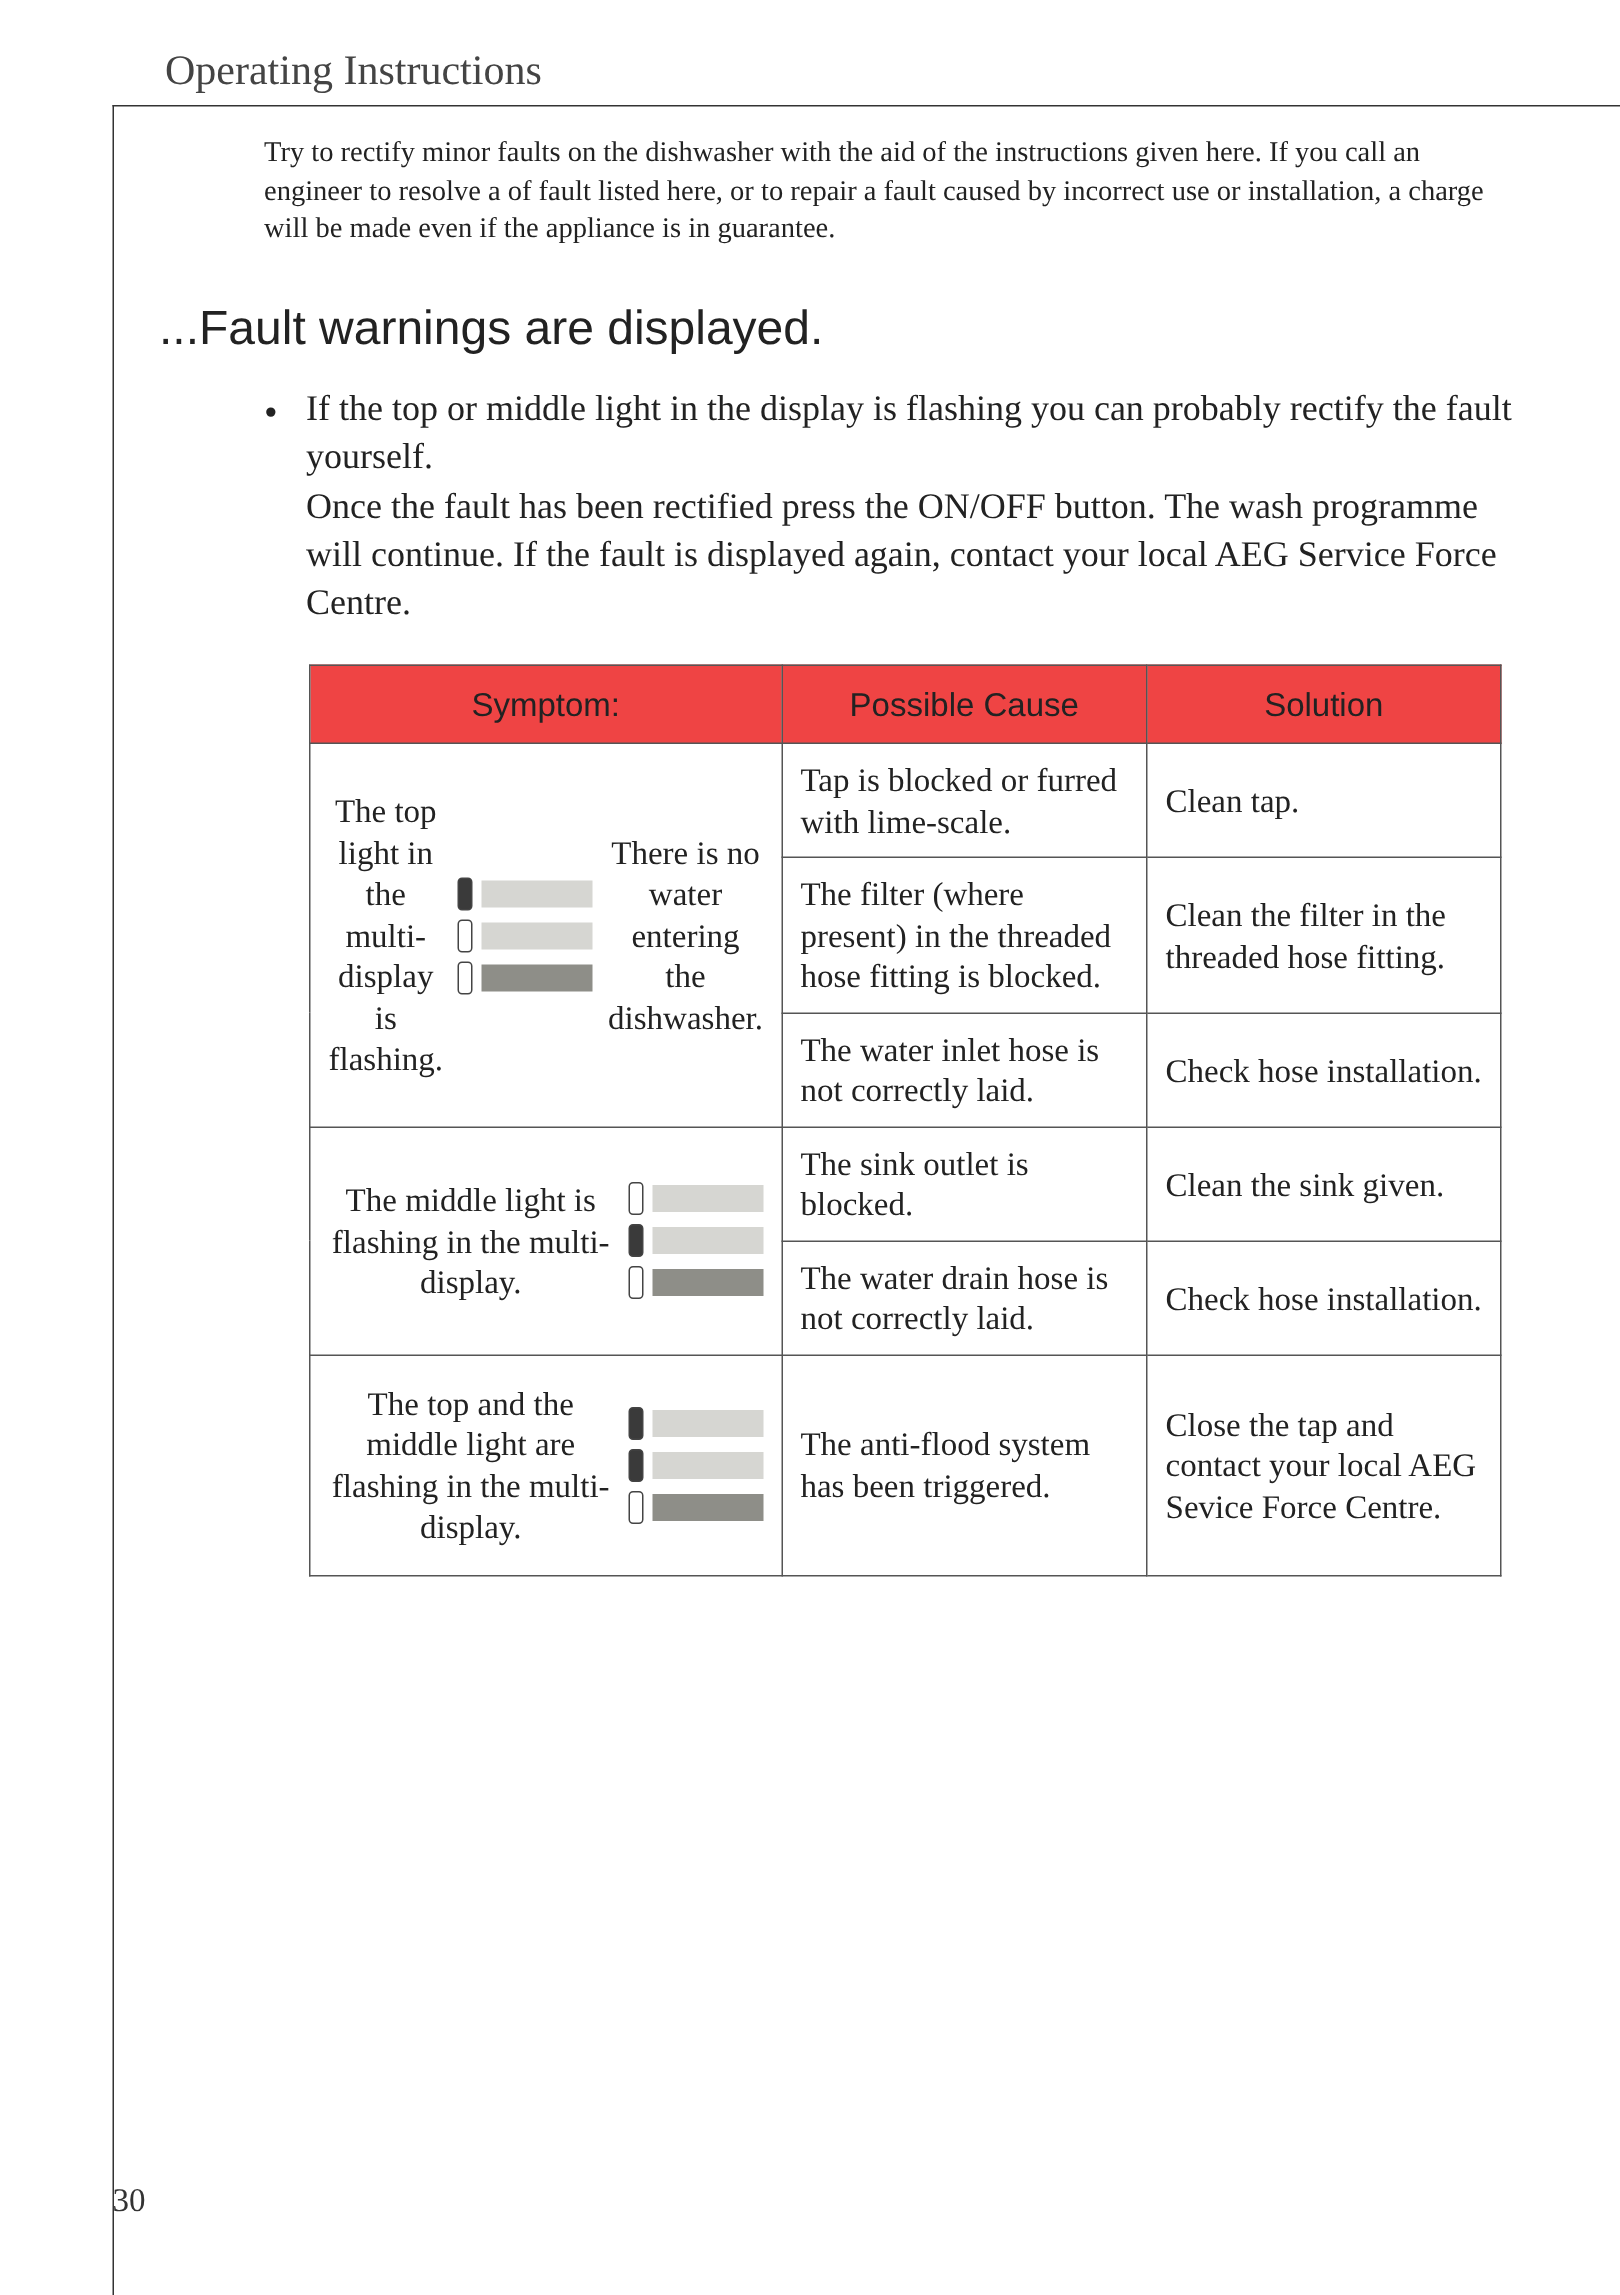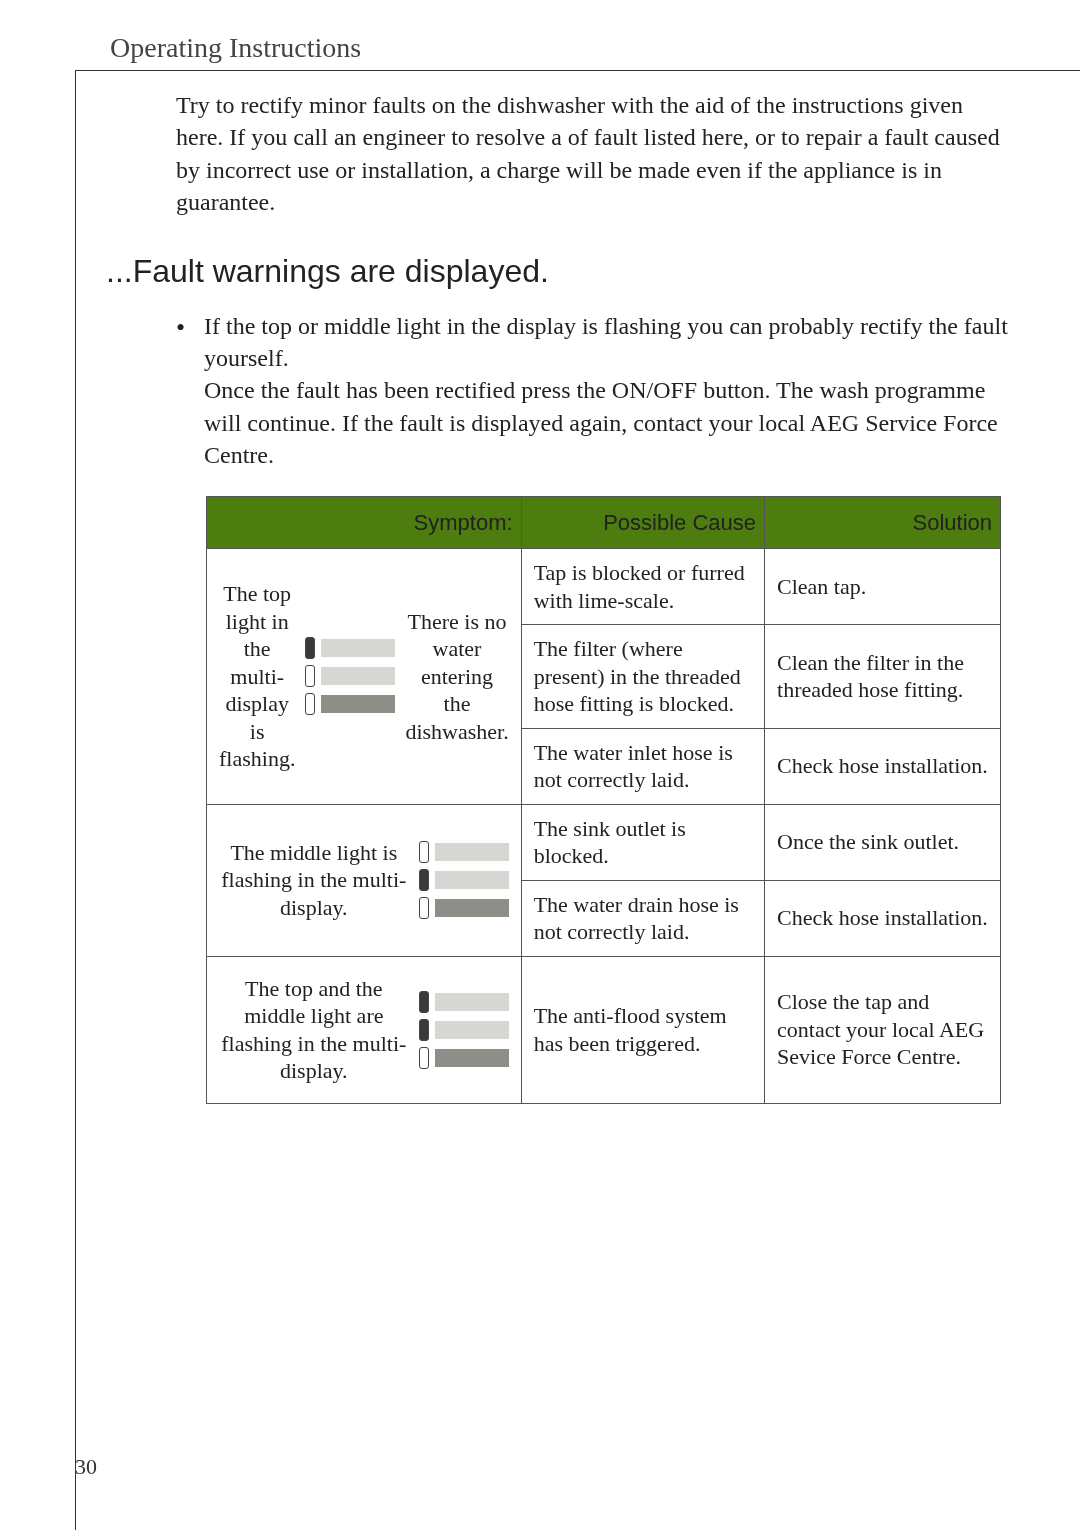--- a/index.html
+++ b/index.html
@@ -32,21 +32,21 @@
     padding: 18px 30px 0 30px;
   }
   h1 {
     font-family: Arial, Helvetica, sans-serif;
     font-weight: 400;
     font-size: 48px;
     margin: 6px 0 28px 0;
     letter-spacing: 0.5px;
   }
   .intro {
-    font-size: 24px;
+    font-size: 19px;
     line-height: 1.35;
     margin-left: 70px;
     margin-right: 40px;
     margin-bottom: 34px;
   }
   h2 {
     font-family: Arial, Helvetica, sans-serif;
     font-weight: 400;
     font-size: 32px;
     margin: 0 0 20px 0;
@@ -77,24 +77,24 @@
   }
   .fault-table th, .fault-table td {
     border: 1px solid #555;
     padding: 10px 12px;
     font-size: 22px;
     vertical-align: middle;
     text-align: left;
     line-height: 1.25;
   }
   .fault-table th {
-    text-align: right;
+    text-align: center;
     font-weight: 400;
     font-family: Arial, Helvetica, sans-serif;
-    background: #4d7c0f;
+    background: #ef4444;
     padding: 12px 8px;
   }
   .fault-table td.sym {
     text-align: center;
     width: 250px;
   }
   .fault-table td.cause { width: 267px; }
   .fault-table td.sol { width: 255px; }
   .sym-inner { display: flex; flex-direction: row; align-items: center; gap: 10px; }
   .indicator {
@@ -199,21 +199,21 @@
                     <span class="bar1"></span>
                   </div>
                 <div class="ind-row">
                     <span class="lamp"></span>
                     <span class="bar2"></span>
                   </div>
               </div>
             </div>
           </td>
           <td class="cause">The sink outlet is blocked.</td>
-          <td class="sol">Once the sink outlet.</td>
+          <td class="sol">Clean the sink given.</td>
         </tr>
         <tr>
           <td class="cause">The water drain hose is not correctly laid.</td>
           <td class="sol">Check hose installation.</td>
         </tr>
 
         <tr>
           <td class="sym" style="padding-top:18px;padding-bottom:18px;">
             <div class="sym-inner">
               <span>The top and the middle light are flashing in the multi-display.</span>

